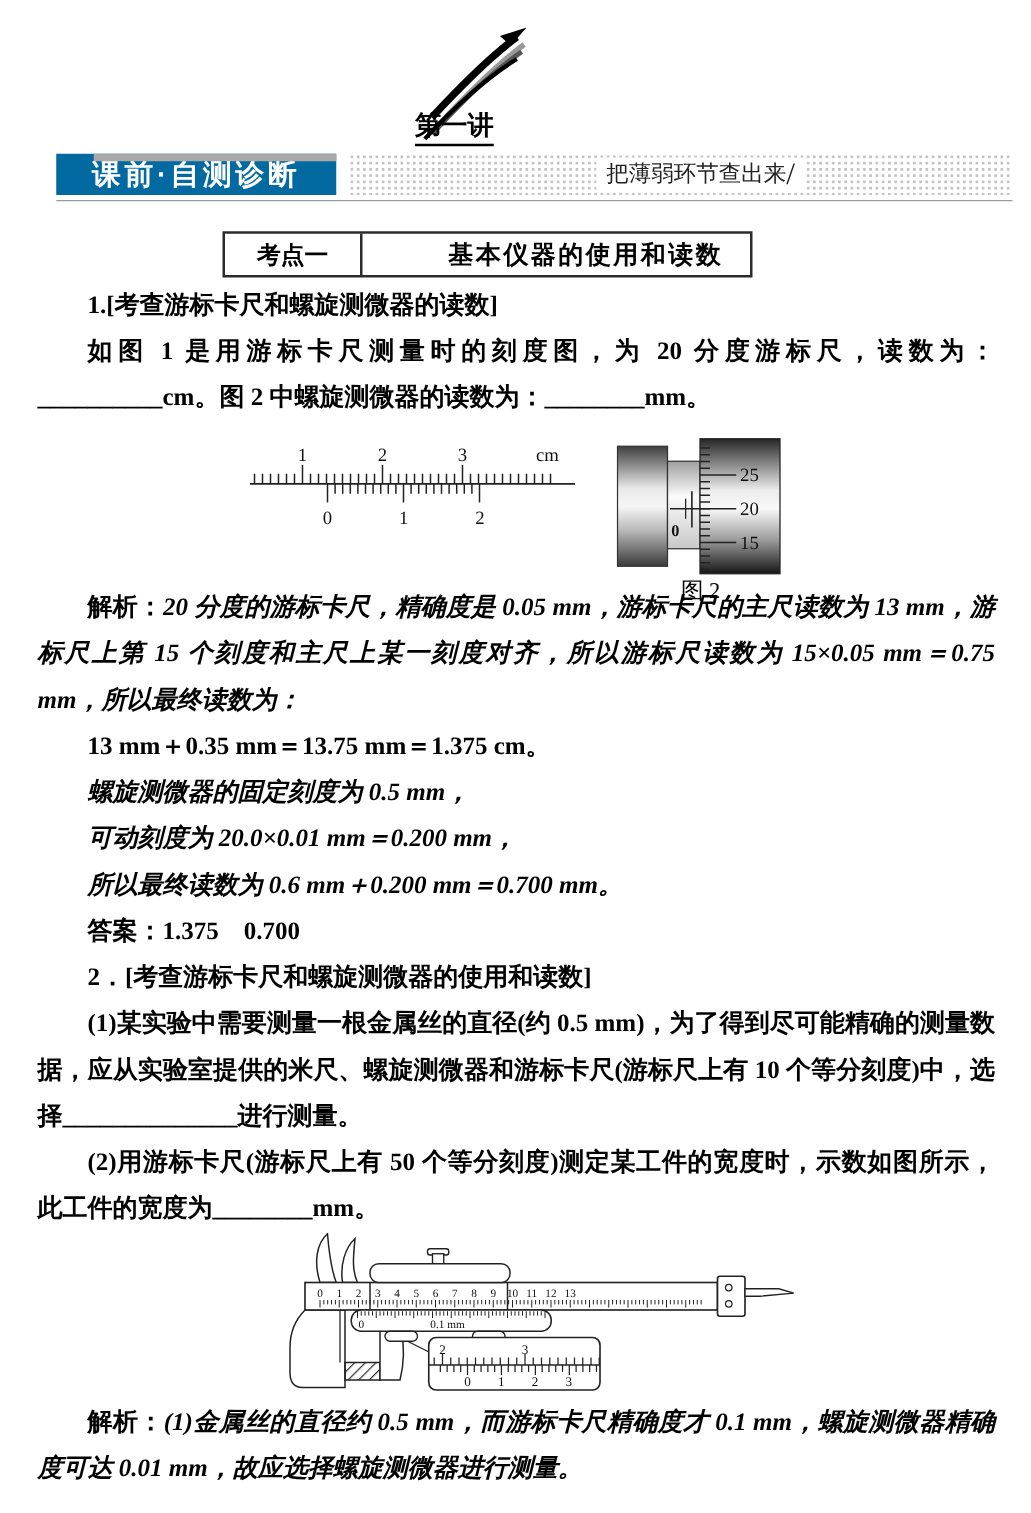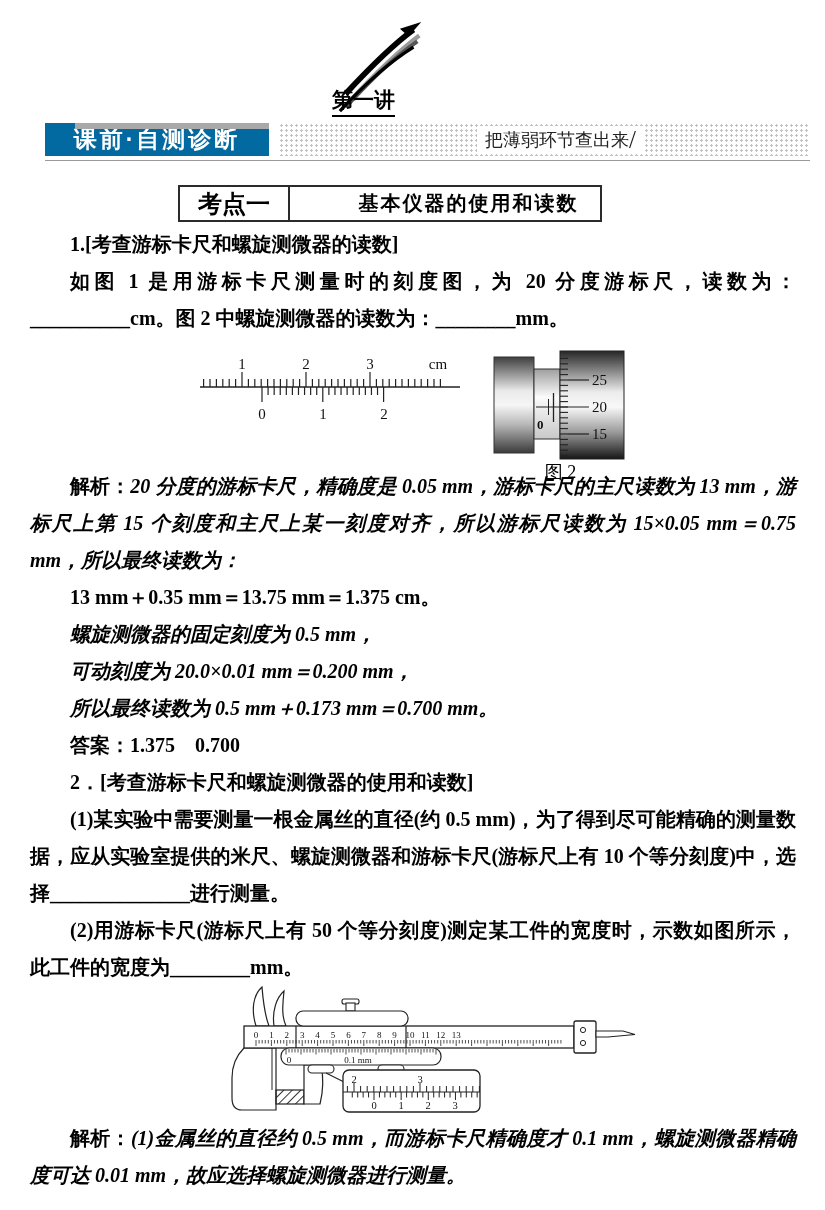--- a/index.html
+++ b/index.html
@@ -23,21 +23,21 @@
           background-image:radial-gradient(#c2c2c2 1px, transparent 1.2px); background-size:5px 5px; }
   .banner-slogan { position:absolute; left:198px; top:3px; background:#fff; padding:0 8px;
           font-size:18px; color:#222; white-space:nowrap; }
   .slash { font-size:25px; vertical-align:-2px; }
   .banner-rule { position:absolute; left:45px; top:160px; width:765px; border-top:1.5px solid #9a9a9a; }
 
   
   .topic-box { position:absolute; left:178px; top:185px; width:424px; height:37px;
           border:2px solid #2b2b2b; box-sizing:border-box; display:flex; }
   .topic-badge { width:108px; border-right:2px solid #2b2b2b; display:flex; align-items:center;
-          justify-content:center; font-weight:bold; font-size:24px; }
+          justify-content:center; font-weight:bold; font-size:19px; }
   .topic-title { flex:1; display:flex; align-items:center; justify-content:center;
           font-weight:bold; font-size:20px; letter-spacing:2px;margin-left:47px; }
 
   
   .content { position:absolute; left:30px; top:226px; width:766px;
           font-size:20px; line-height:37px; text-align:justify; }
   .content p { margin:0;font-family:Liberation Serif, serif; }
   .indent { text-indent:2em; }
   .bold { font-weight:bold; }
   .kai { font-style:italic; font-weight:bold; }
@@ -221,21 +221,21 @@
           <text x="44" y="80" font-size="13" font-weight="bold">0</text>
         </svg>
         <div class="figcap">图 2</div>
       </div>
     </div>
 
     <p class="indent"><span class="bold">解析：</span><span class="kai">20 分度的游标卡尺，精确度是 0.05 mm，游标卡尺的主尺读数为 13 mm，游标尺上第 15 个刻度和主尺上某一刻度对齐，所以游标尺读数为 15×0.05 mm＝0.75 mm，所以最终读数为：</span></p>
     <p class="indent bold">13 mm＋0.35 mm＝13.75 mm＝1.375 cm。</p>
     <p class="indent kai">螺旋测微器的固定刻度为 0.5 mm，</p>
     <p class="indent kai">可动刻度为 20.0×0.01 mm＝0.200 mm，</p>
-    <p class="indent kai">所以最终读数为 0.5 mm＋0.173 mm＝0.700 mm。</p>
+    <p class="indent kai">所以最终读数为 0.6 mm＋0.200 mm＝0.700 mm。</p>
     <p class="indent"><span class="bold">答案：</span><span class="bold">1.375　0.700</span></p>
 
     <p class="indent bold">2．[考查游标卡尺和螺旋测微器的使用和读数]</p>
     <p class="indent bold">(1)某实验中需要测量一根金属丝的直径(约 0.5 mm)，为了得到尽可能精确的测量数据，应从实验室提供的米尺、螺旋测微器和游标卡尺(游标尺上有 10 个等分刻度)中，选择______________进行测量。</p>
     <p class="indent bold">(2)用游标卡尺(游标尺上有 50 个等分刻度)测定某工件的宽度时，示数如图所示，此工件的宽度为________mm。</p>
 
     <div class="caliper-row">
       <svg width="430" height="134" viewBox="0 0 430 134">
         <defs>
           <pattern id="hatch" width="6" height="6" patternUnits="userSpaceOnUse" patternTransform="rotate(45)">

